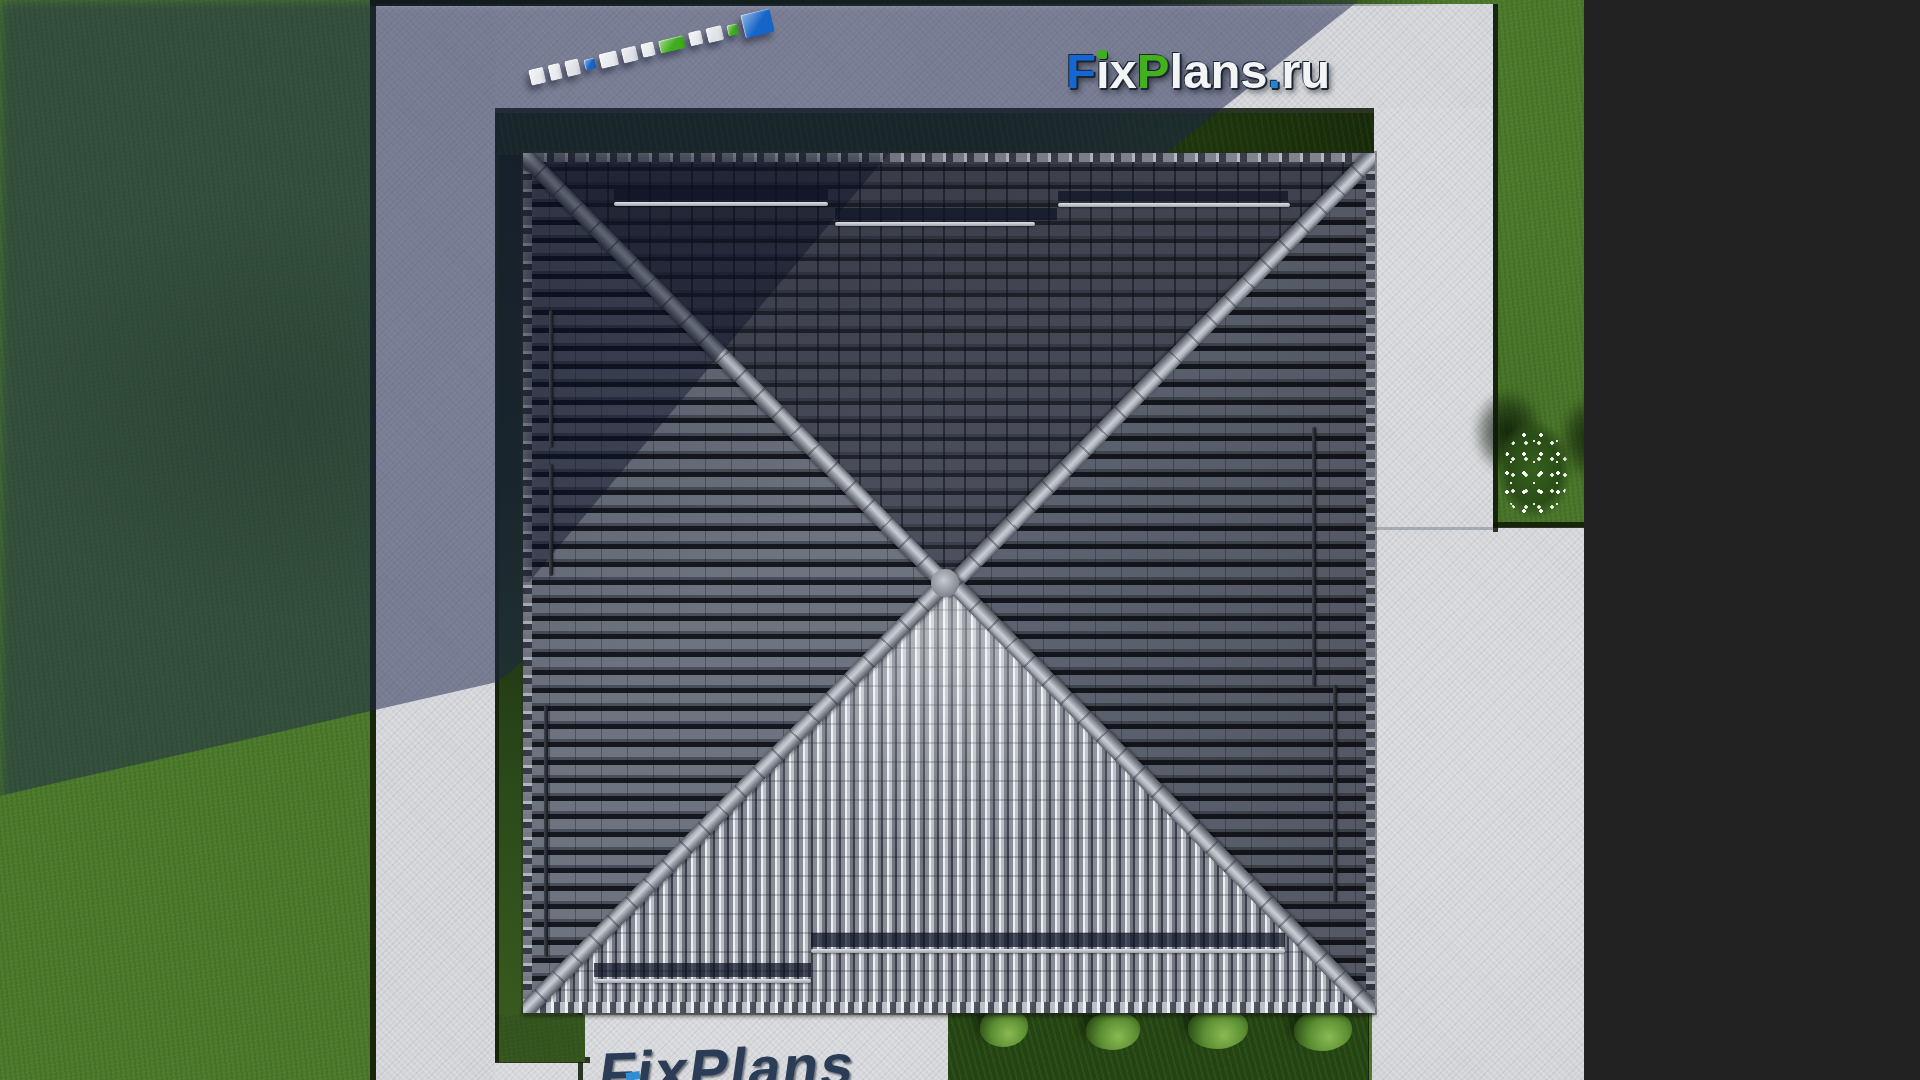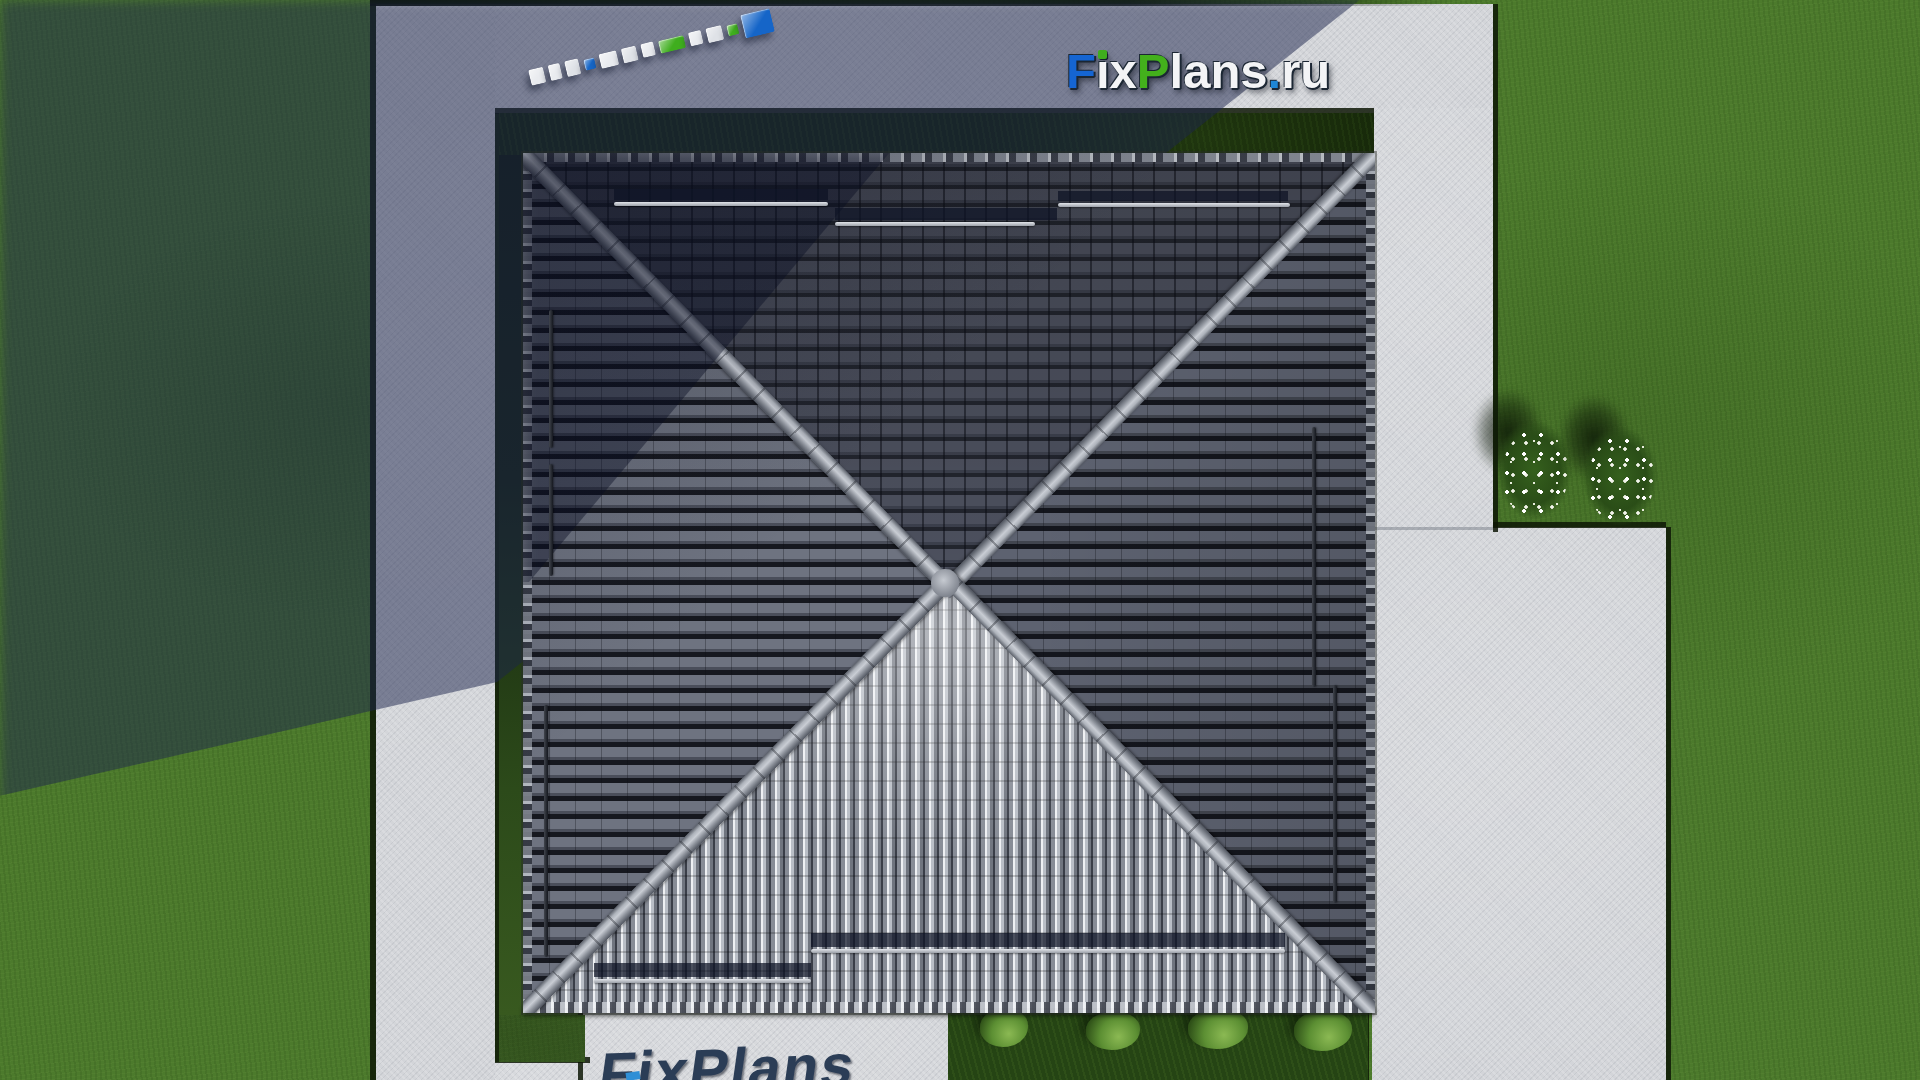--- a/index.html
+++ b/index.html
@@ -1,16 +1,16 @@
 <!DOCTYPE html>
 <html style="--grass: #4c7a2c; --grass_dark: #152609; --concrete: #d3d5d9; --shadow: rgba(27,35,76,0.5); --roof_row_light: #6e7380; --roof_row_dark: #16181f; --ridge: #b7bcc4; --south_tile: #eef0f3; --hedge: #254414; --bush: #5c8f33; --flower: #ffffff; --outline: #1c2734;"><head>
 <meta charset="utf-8">
 <style>
   html,body{margin:0;padding:0;background:#222;}
-  .stage{position:relative;width:1920px;height:1080px;overflow:hidden;
+  .stage{position:relative;width:1584px;height:1080px;overflow:hidden;
          font-family:"Liberation Sans",sans-serif;}
   .abs{position:absolute;}
 
   
   .grass{
     background-color:#4c7a2c;
     background-image:
       radial-gradient(420px 300px at 18% 38%, rgba(20,40,8,.20), transparent 70%),
       radial-gradient(520px 380px at 70% 72%, rgba(26,50,10,.16), transparent 70%),
       radial-gradient(600px 420px at 45% 15%, rgba(115,155,62,.12), transparent 70%),

